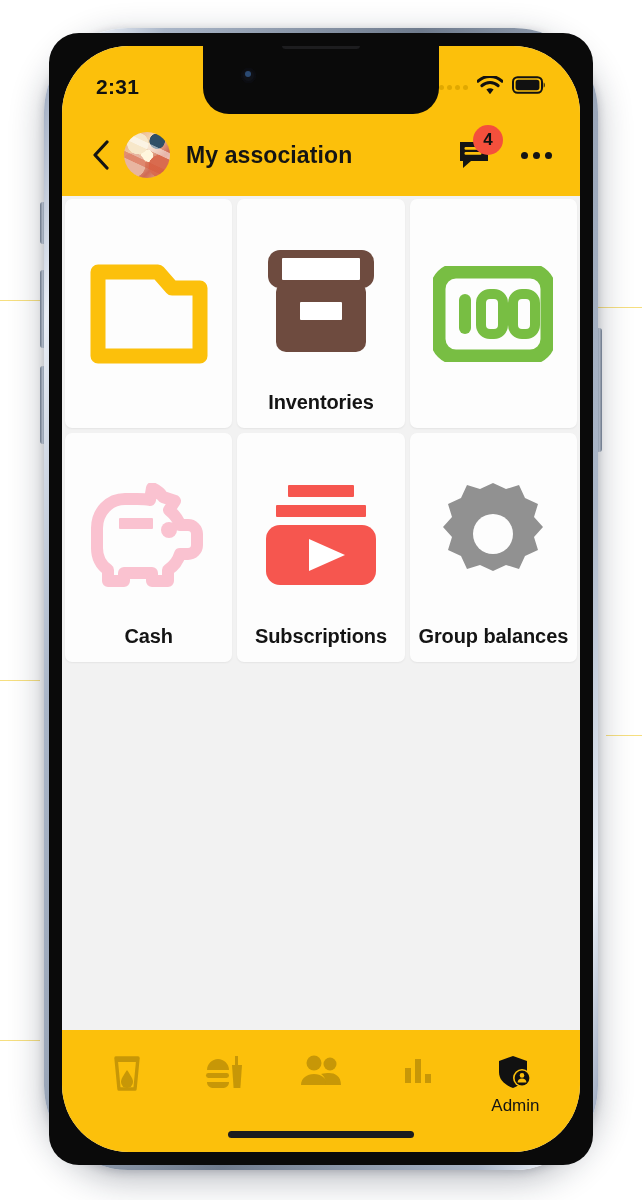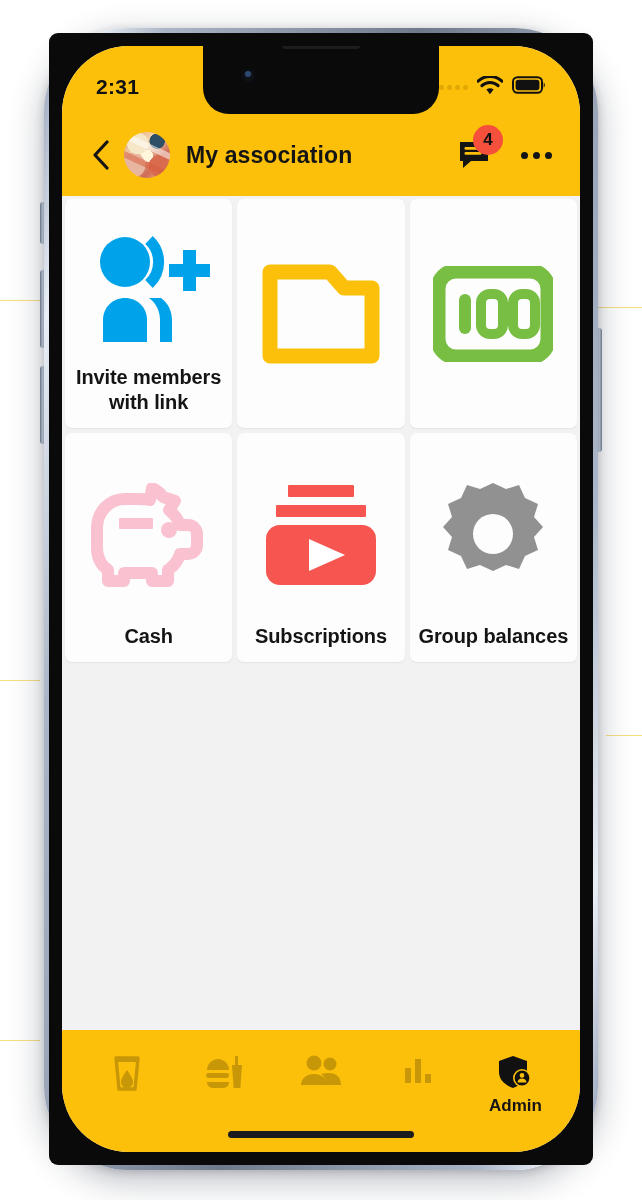--- a/index.html
+++ b/index.html
@@ -23,21 +23,21 @@
   .phone {
     position: absolute; left: 44px; top: 28px;
     width: 554px; height: 1142px;
     border-radius: 84px;
     background: linear-gradient(100deg,#8e9cb4 0%,#e9eef6 7%,#aab6c8 16%,#6f7b8d 50%,#aab6c8 84%,#e9eef6 93%,#8e9cb4 100%);
     box-shadow: 0 10px 34px rgba(20,30,50,.30), 0 2px 8px rgba(20,30,50,.18);
     padding: 5px;
   }
   .phone-inner {
     width: 100%; height: 100%;
-    border-radius: 9px;
+    border-radius: 30px;
     background: #0a0a0a;
     padding: 13px;
   }
   .screen {
     position: relative; width: 100%; height: 100%;
     border-radius: 67px; overflow: hidden;
     background: #f2f2f2;
   }
   .sbtn { position: absolute; width: 6px; border-radius: 3px;
           background: linear-gradient(90deg,#5d footer,#c3cddd,#7d8a9e); }
@@ -133,21 +133,21 @@
   
   .bottomnav {
     position: absolute; left: 0; right: 0; bottom: 0; height: 122px;
     background: #FCC00B; display: flex; align-items: flex-start;
     padding: 24px 16px 0 16px; z-index: 20;
   }
   .navitem {
     flex: 1; display: flex; flex-direction: column; align-items: center;
     gap: 2px; cursor: pointer;
   }
-  .navitem .nav-label { font-size: 17px; color: #141414; font-weight: 700; }
+  .navitem .nav-label { font-size: 17px; color: #141414; font-weight: 400; }
   .home-indicator {
     position: absolute; left: 50%; transform: translateX(-50%); bottom: 14px;
     width: 186px; height: 7px; border-radius: 4px; background: #1c1c1e;
   }
 </style>
 </head>
 <body>
 
 <div class="stage">
 
@@ -219,42 +219,40 @@
       <div class="kebab">
         <i></i>
               <i></i>
               <i></i>
       </div>
     </div>
 
     <div class="content">
       <div class="grid">
 
-        <div class="tile">
-          <div class="ico">
-            <svg width="136" height="118" viewBox="0 0 136 118">
-              <circle cx="44" cy="32" r="25" fill="#00A3E9"></circle>
-              <path d="M22 112v-22c0-13 10-22 22-22s22 9 22 22v22z" fill="#00A3E9"></path>
-              <path d="M68 10a30 30 0 0 1 0 44" stroke="#00A3E9" stroke-width="11" fill="none" stroke-linecap="butt"></path>
-              <path d="M80 68c7 5 11 13 11 22v22h-12V90c0-9-4-17-11-22z" fill="#00A3E9"></path>
-              <rect x="102" y="20" width="13" height="41" fill="#00A3E9"></rect>
-              <rect x="88" y="34" width="41" height="13" fill="#00A3E9"></rect>
-            </svg>
-          </div>
-          <div class="lbl">Invite members with link</div>
-        </div>
 
         <div class="tile">
           <div class="ico">
             <svg width="126" height="108" viewBox="0 0 126 108">
               <path d="M12 12h60l14 16h28v68H12z" fill="none" stroke="#FCC00B" stroke-width="15" stroke-linejoin="round"></path>
             </svg>
           </div>
         </div>
 
+        <div class="tile">
+          <div class="ico">
+            <svg width="118" height="110" viewBox="0 0 118 110">
+              <rect x="6" y="4" width="106" height="38" rx="12" fill="#6E4B3F"></rect>
+              <rect x="14" y="36" width="90" height="70" rx="10" fill="#6E4B3F"></rect>
+              <rect x="20" y="12" width="78" height="22" rx="1" fill="#ffffff"></rect>
+              <rect x="38" y="56" width="42" height="18" rx="1" fill="#ffffff"></rect>
+            </svg>
+          </div>
+          <div class="lbl">Inventories</div>
+        </div>
 
         <div class="tile">
           <div class="ico">
             <svg width="120" height="96" viewBox="0 0 120 96">
               <rect x="5" y="5" width="110" height="86" rx="18" ry="18" fill="none" stroke="#78BE43" stroke-width="15"></rect>
               <rect x="26" y="28" width="12" height="40" rx="6" fill="#78BE43"></rect>
               <rect x="48" y="28" width="22" height="40" rx="9" fill="none" stroke="#78BE43" stroke-width="10"></rect>
               <rect x="80" y="28" width="22" height="40" rx="9" fill="none" stroke="#78BE43" stroke-width="10"></rect>
             </svg>
           </div>

